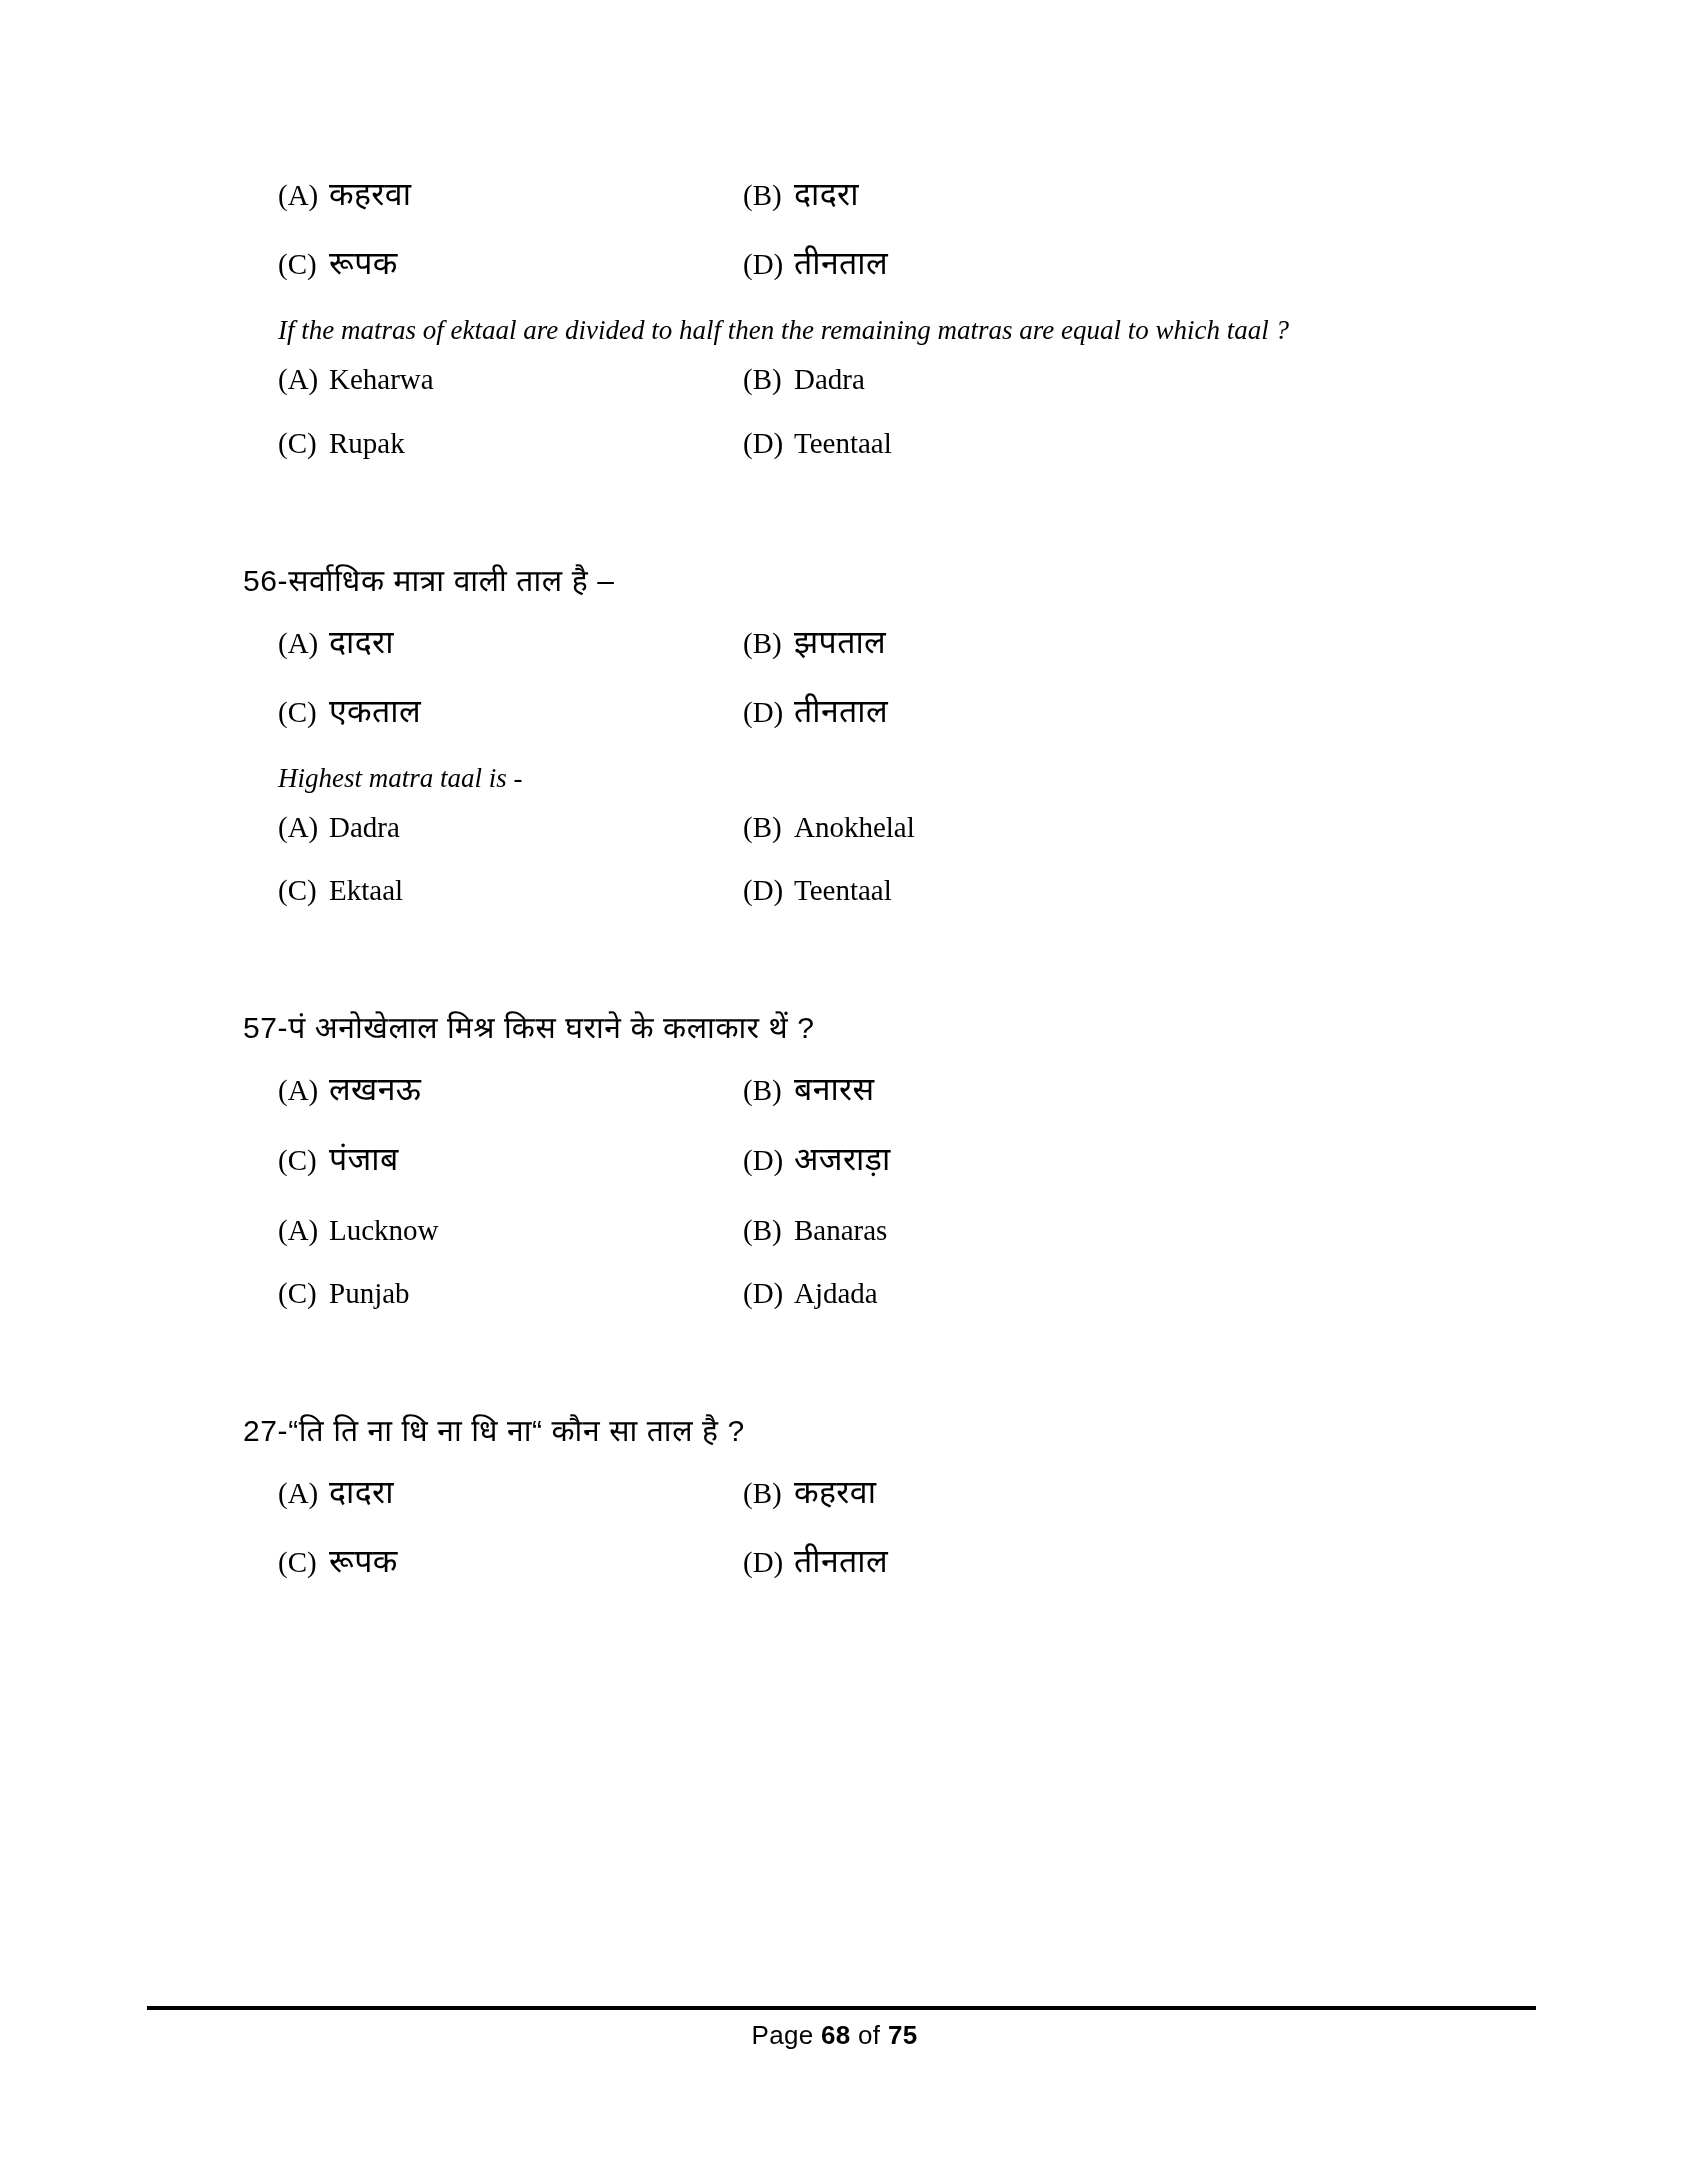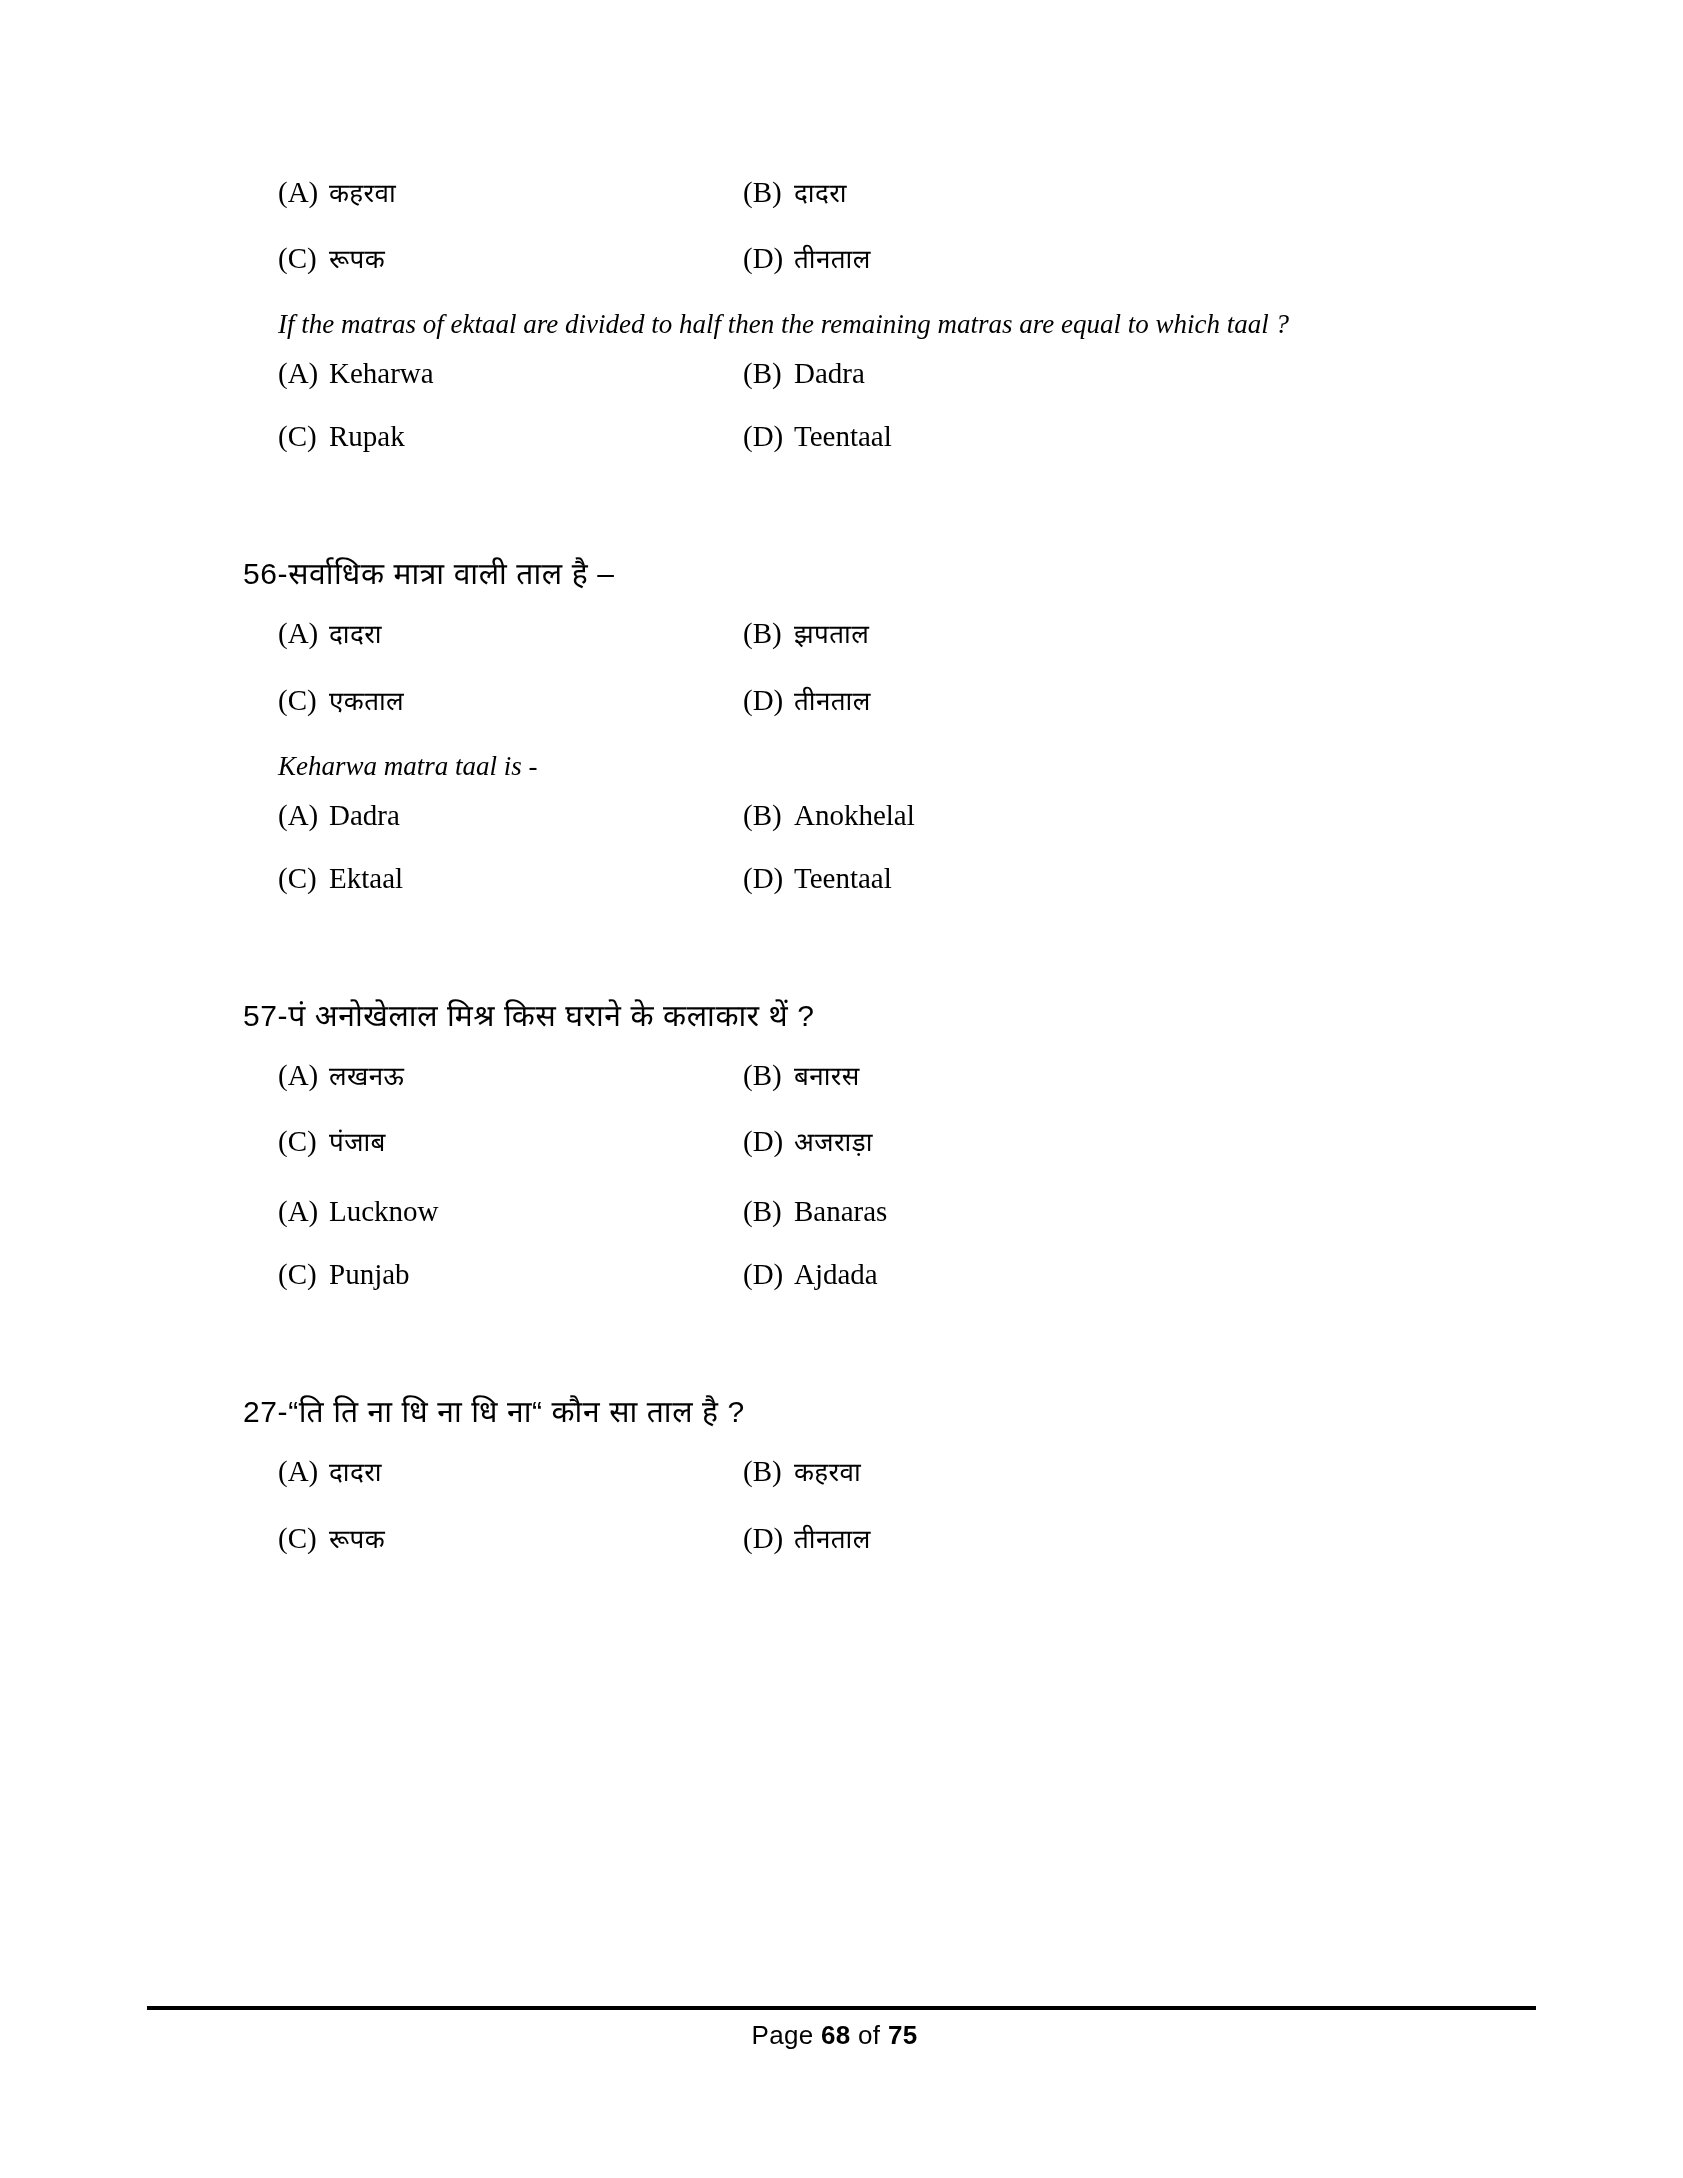--- a/index.html
+++ b/index.html
@@ -69,22 +69,22 @@
     font-size: 29px;
     line-height: 1.35;
     white-space: nowrap;
   }
   .option .tag {
     display: inline-block;
     min-width: 51px;
     font-family: "Liberation Serif", "DejaVu Serif", serif;
   }
   .option .txt-hi {
-    font-family: Liberation Mono, monospace;
-    font-size: 26px;
+    font-family: Liberation Sans, sans-serif;
+    font-size: 32px;
     letter-spacing: 0.4px;
   }
   .option .txt-en {
     font-family: "Liberation Serif", "DejaVu Serif", serif;
     font-size: 29px;
   }
   .options.en {
     row-gap: 24px;
     margin-bottom: 0;
   }
@@ -185,21 +185,21 @@
         <div class="option">
             <span class="tag">(C)</span>
             <span class="txt-hi">एकताल</span>
           </div>
         <div class="option">
             <span class="tag">(D)</span>
             <span class="txt-hi">तीनताल</span>
           </div>
       </div>
 
-      <p class="q-stem-en">Keharwa matra taal is -</p>
+      <p class="q-stem-en">Highest matra taal is -</p>
 
       <div class="options en">
         <div class="option">
             <span class="tag">(A)</span>
             <span class="txt-en">Dadra</span>
           </div>
         <div class="option">
             <span class="tag">(B)</span>
             <span class="txt-en">Anokhelal</span>
           </div>

